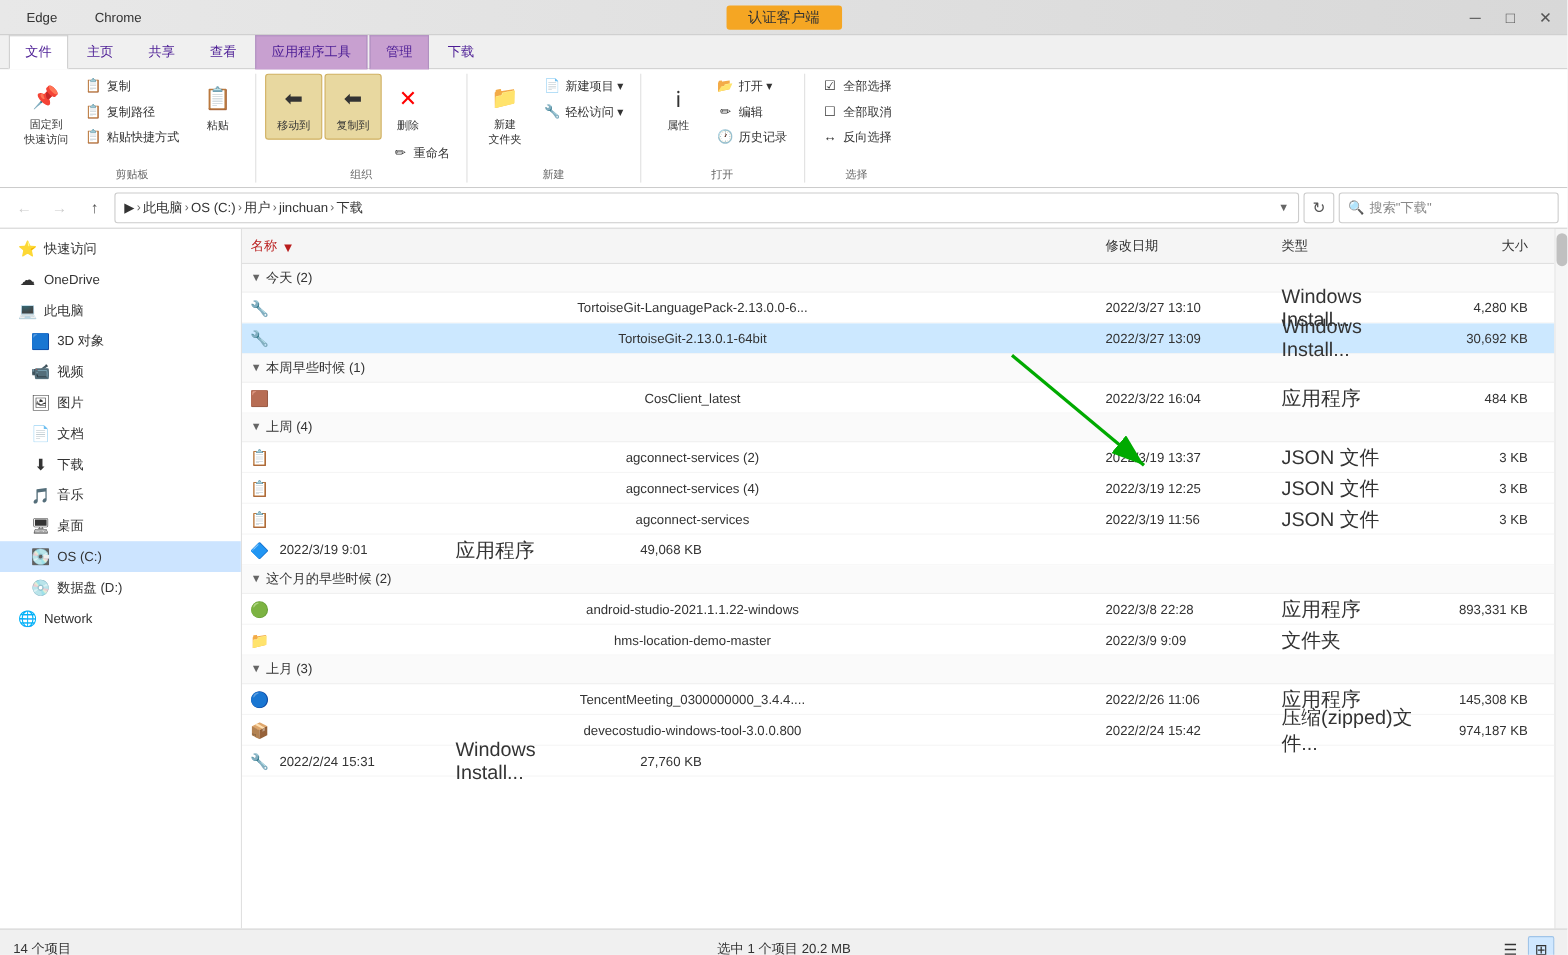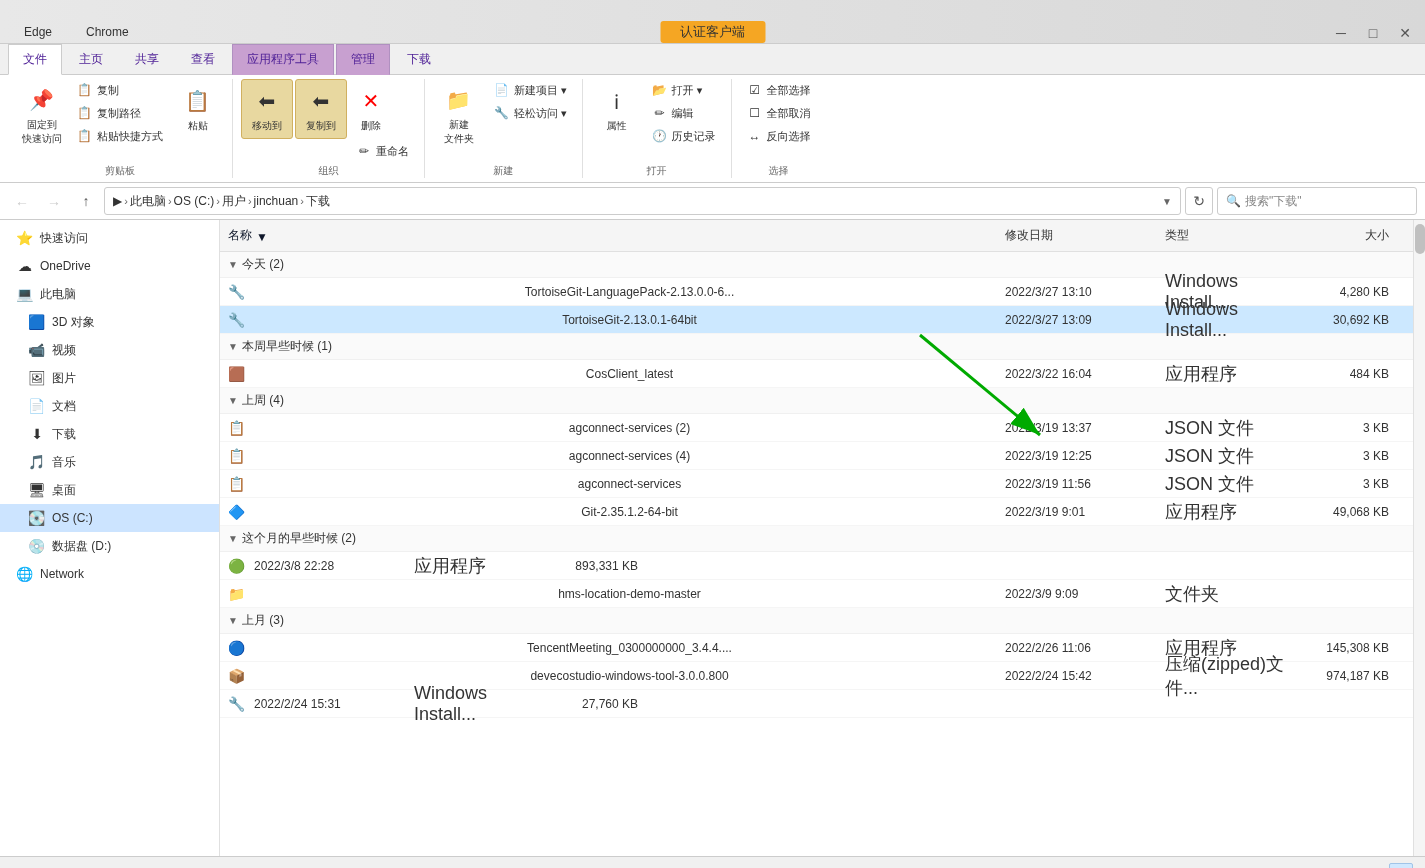--- a/index.html
+++ b/index.html
@@ -1,23 +1,23 @@
 <!DOCTYPE html>
 <html><head>
   <meta charset="utf-8">
   <style>
     * { margin: 0; padding: 0; box-sizing: border-box; }
     body { font-family: 'Segoe UI', sans-serif; font-size: 12px; background: #f0f0f0; width: 1425px; height: 868px; overflow: hidden; user-select: none; }
 
     
     .title-bar {
-      height: 44px;
+      height: 32px;
       background: linear-gradient(to right, #e8e8e8, #d8d8d8);
       display: flex;
-      align-items: flex-end;
+      align-items: center;
       justify-content: space-between;
       padding: 0 8px;
       border-bottom: 1px solid #ccc;
       position: relative;
     }
     .title-bar-tabs {
       display: flex;
       align-items: center;
       gap: 2px;
     }
@@ -276,21 +276,21 @@
       display: flex;
       align-items: center;
       background: #f5f5f5;
       border-bottom: 1px solid #e0e0e0;
       padding: 0 8px;
       height: 32px;
       position: sticky;
       top: 0;
       z-index: 10;
     }
-    .col-name { flex: 3; font-size: 12px; color: #0f172a; cursor: pointer; display: flex; align-items: flex-end; gap: 4px; }
+    .col-name { flex: 3; font-size: 12px; color: #b91c1c; cursor: pointer; display: flex; align-items: flex-end; gap: 4px; }
     .col-date { width: 160px; font-size: 12px; color: #333; cursor: pointer; display: flex; align-items: center; gap: 4px; }
     .col-type { width: 140px; font-size: 12px; color: #333; cursor: pointer; }
     .col-size { width: 100px; font-size: 12px; color: #333; cursor: pointer; text-align: right; padding-right: 16px; }
 
     .group-header {
       padding: 4px 8px;
       font-size: 12px;
       color: #333;
       display: flex;
       align-items: center;
@@ -662,32 +662,32 @@
     </div>
     <div class="file-row">
       <span class="file-icon">📋</span>
       <span class="file-name">agconnect-services</span>
       <span class="file-date">2022/3/19 11:56</span>
       <span class="file-type">JSON 文件</span>
       <span class="file-size">3 KB</span>
     </div>
     <div class="file-row">
       <span class="file-icon">🔷</span>
-      <span class="file-name">Git-2.35.1.2-64-bit</span>
       <span class="file-date">2022/3/19 9:01</span>
       <span class="file-type">应用程序</span>
       <span class="file-size">49,068 KB</span>
     </div>
 
     <div class="group-header">
       <span class="group-header-arrow">▼</span>
       <span>这个月的早些时候 (2)</span>
     </div>
     <div class="file-row">
       <span class="file-icon">🟢</span>
+      <span class="file-name">android-studio-2021.1.1.22-windows</span>
       <span class="file-date">2022/3/8 22:28</span>
       <span class="file-type">应用程序</span>
       <span class="file-size">893,331 KB</span>
     </div>
     <div class="file-row">
       <span class="file-icon">📁</span>
       <span class="file-name">hms-location-demo-master</span>
       <span class="file-date">2022/3/9 9:09</span>
       <span class="file-type">文件夹</span>
       <span class="file-size"></span>

